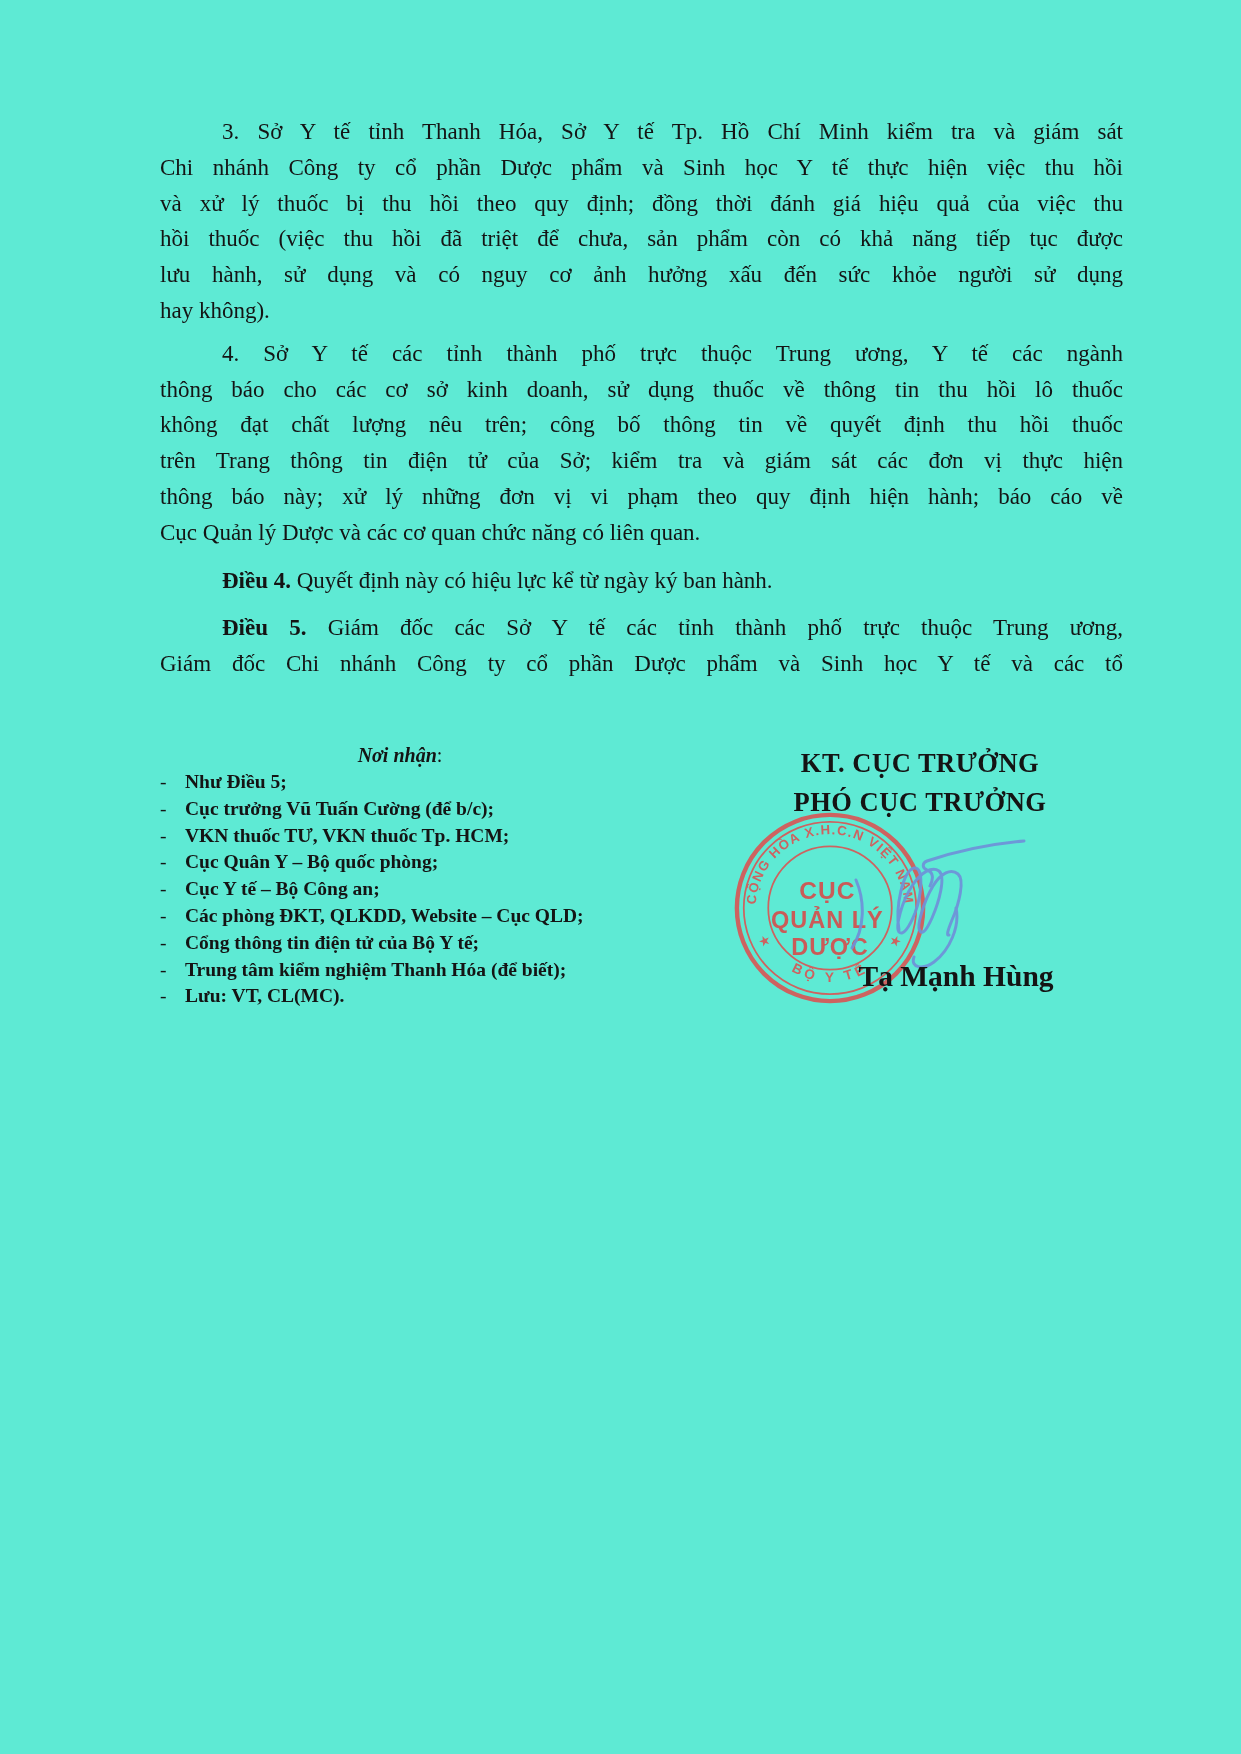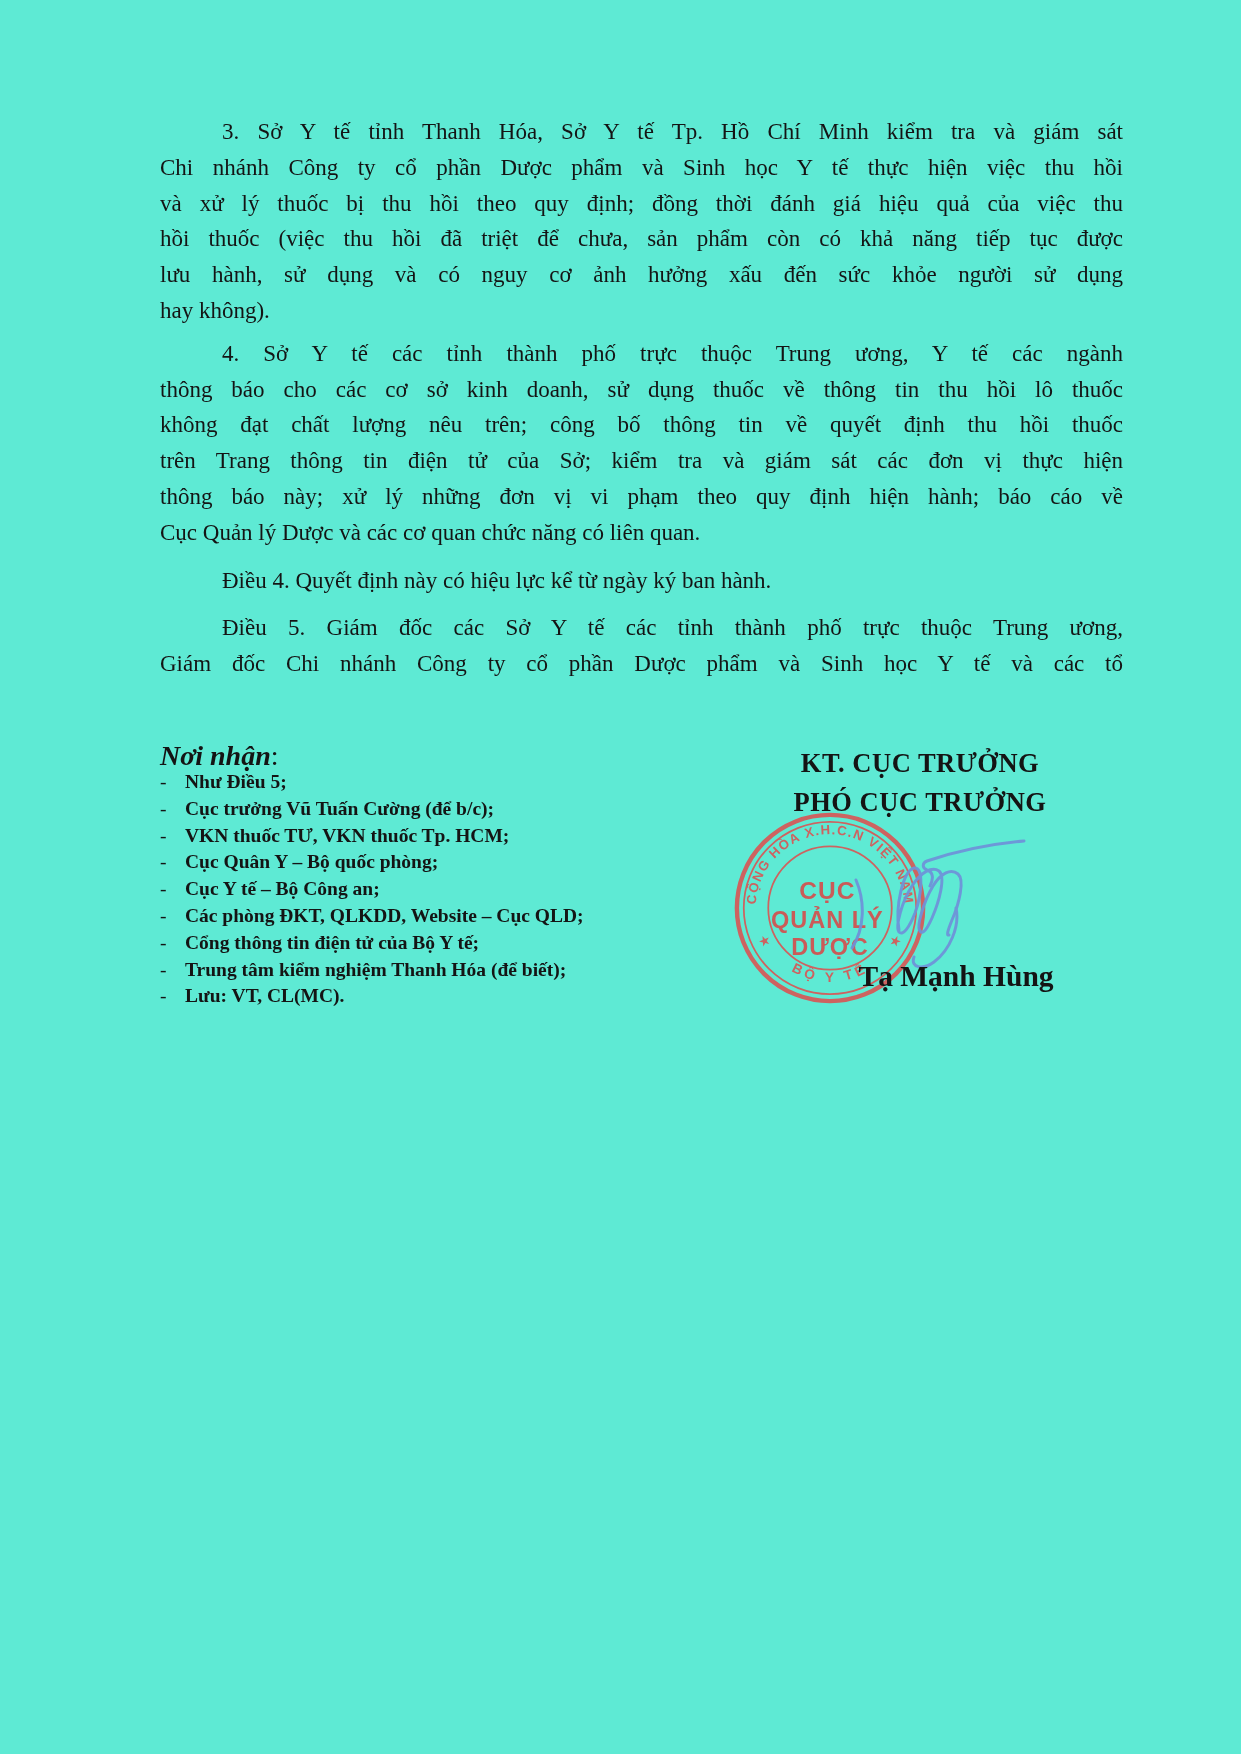--- a/index.html
+++ b/index.html
@@ -23,32 +23,32 @@
     line-height: 35.8px;
   }
   .line {
     text-align: justify;
     text-align-last: justify;
   }
   .line.last { text-align-last: auto; }
   .line.first { text-indent: 62px; }
   .para4 { margin-top: 7px; }
   .article { margin-top: 12px; }
-  .article b { font-weight: normal; }
+  .article b { font-weight: bold; }
 
   
   .recipients {
     position: absolute;
     left: 160px;
     top: 742px;
     width: 480px;
     font-size: 19.5px;
     line-height: 26.8px;
   }
-  .recipients-heading { font-size: 28px; line-height: 27px; }
+  .recipients-heading { font-size: 20px; line-height: 27px; text-align: center; }
   .recipients-heading .nn { font-weight: bold; font-style: italic; }
   .recipient-row { display: flex; }
   .recipient-row .dash { width: 25px; flex: none; }
   .recipient-row .rtext { flex: auto; font-weight: bold; }
 
   
   .sig-block {
     position: absolute;
     left: 695px;
     top: 744px;

